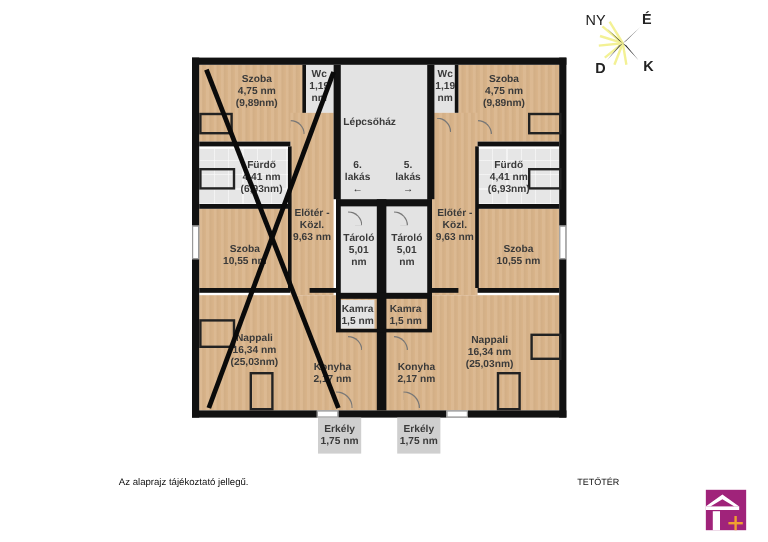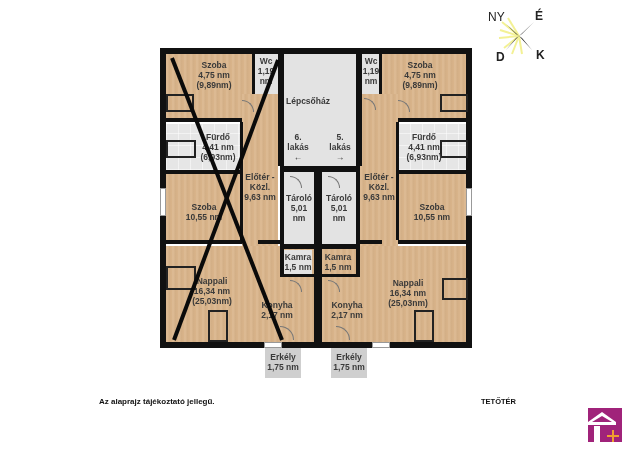--- a/index.html
+++ b/index.html
@@ -10,21 +10,21 @@
     background-image: repeating-linear-gradient(90deg, rgba(255,255,255,0.07) 0px, rgba(255,255,255,0.07) 2px, rgba(0,0,0,0.03) 3px, rgba(0,0,0,0) 6px); }
   .tile { background:#e6e6e6;
     background-image: repeating-linear-gradient(90deg, rgba(255,255,255,0.5) 0 1px, transparent 1px 12px), repeating-linear-gradient(0deg, rgba(255,255,255,0.5) 0 1px, transparent 1px 12px); }
   .gray { background:#e3e3e3; }
   .wall { background:#111; position:absolute; }
   .lbl { position:absolute; text-align:center; font-weight:bold; font-size:8.5px; line-height:10px; color:#3a3a3a; white-space:nowrap; }
   .lbl span { display:block; }
   .furn { position:absolute; border:2px solid #222; background:transparent; box-sizing:border-box; }
   .win { position:absolute; background:#fff; border:1px solid #999; box-sizing:border-box; }
   .door { position:absolute; border:1px solid #777; border-radius:0 100% 0 0; border-left:none; border-bottom:none; box-sizing:border-box; }
-  .note { position:absolute; font-size:8px; font-weight:bold; color:#111; }
+  .note { position:absolute; font-size:8px; font-weight:normal; color:#111; }
 </style>
 </head>
 <body>
 
 <div class="abs" style="left:484px;top:4px;width:76px;height:60px;">
   <div class="abs" style="left:4px;top:6px;font-size:12px;font-weight:normal;color:#222;">NY</div>
   <div class="abs" style="left:51px;top:5px;font-size:12px;font-weight:bold;color:#222;">É</div>
   <div class="abs" style="left:12px;top:46px;font-size:12px;font-weight:bold;color:#222;">D</div>
   <div class="abs" style="left:52px;top:44px;font-size:12px;font-weight:bold;color:#222;">K</div>
   <svg class="abs" style="left:10px;top:12px;" width="50" height="40" viewBox="0 0 50 40">

